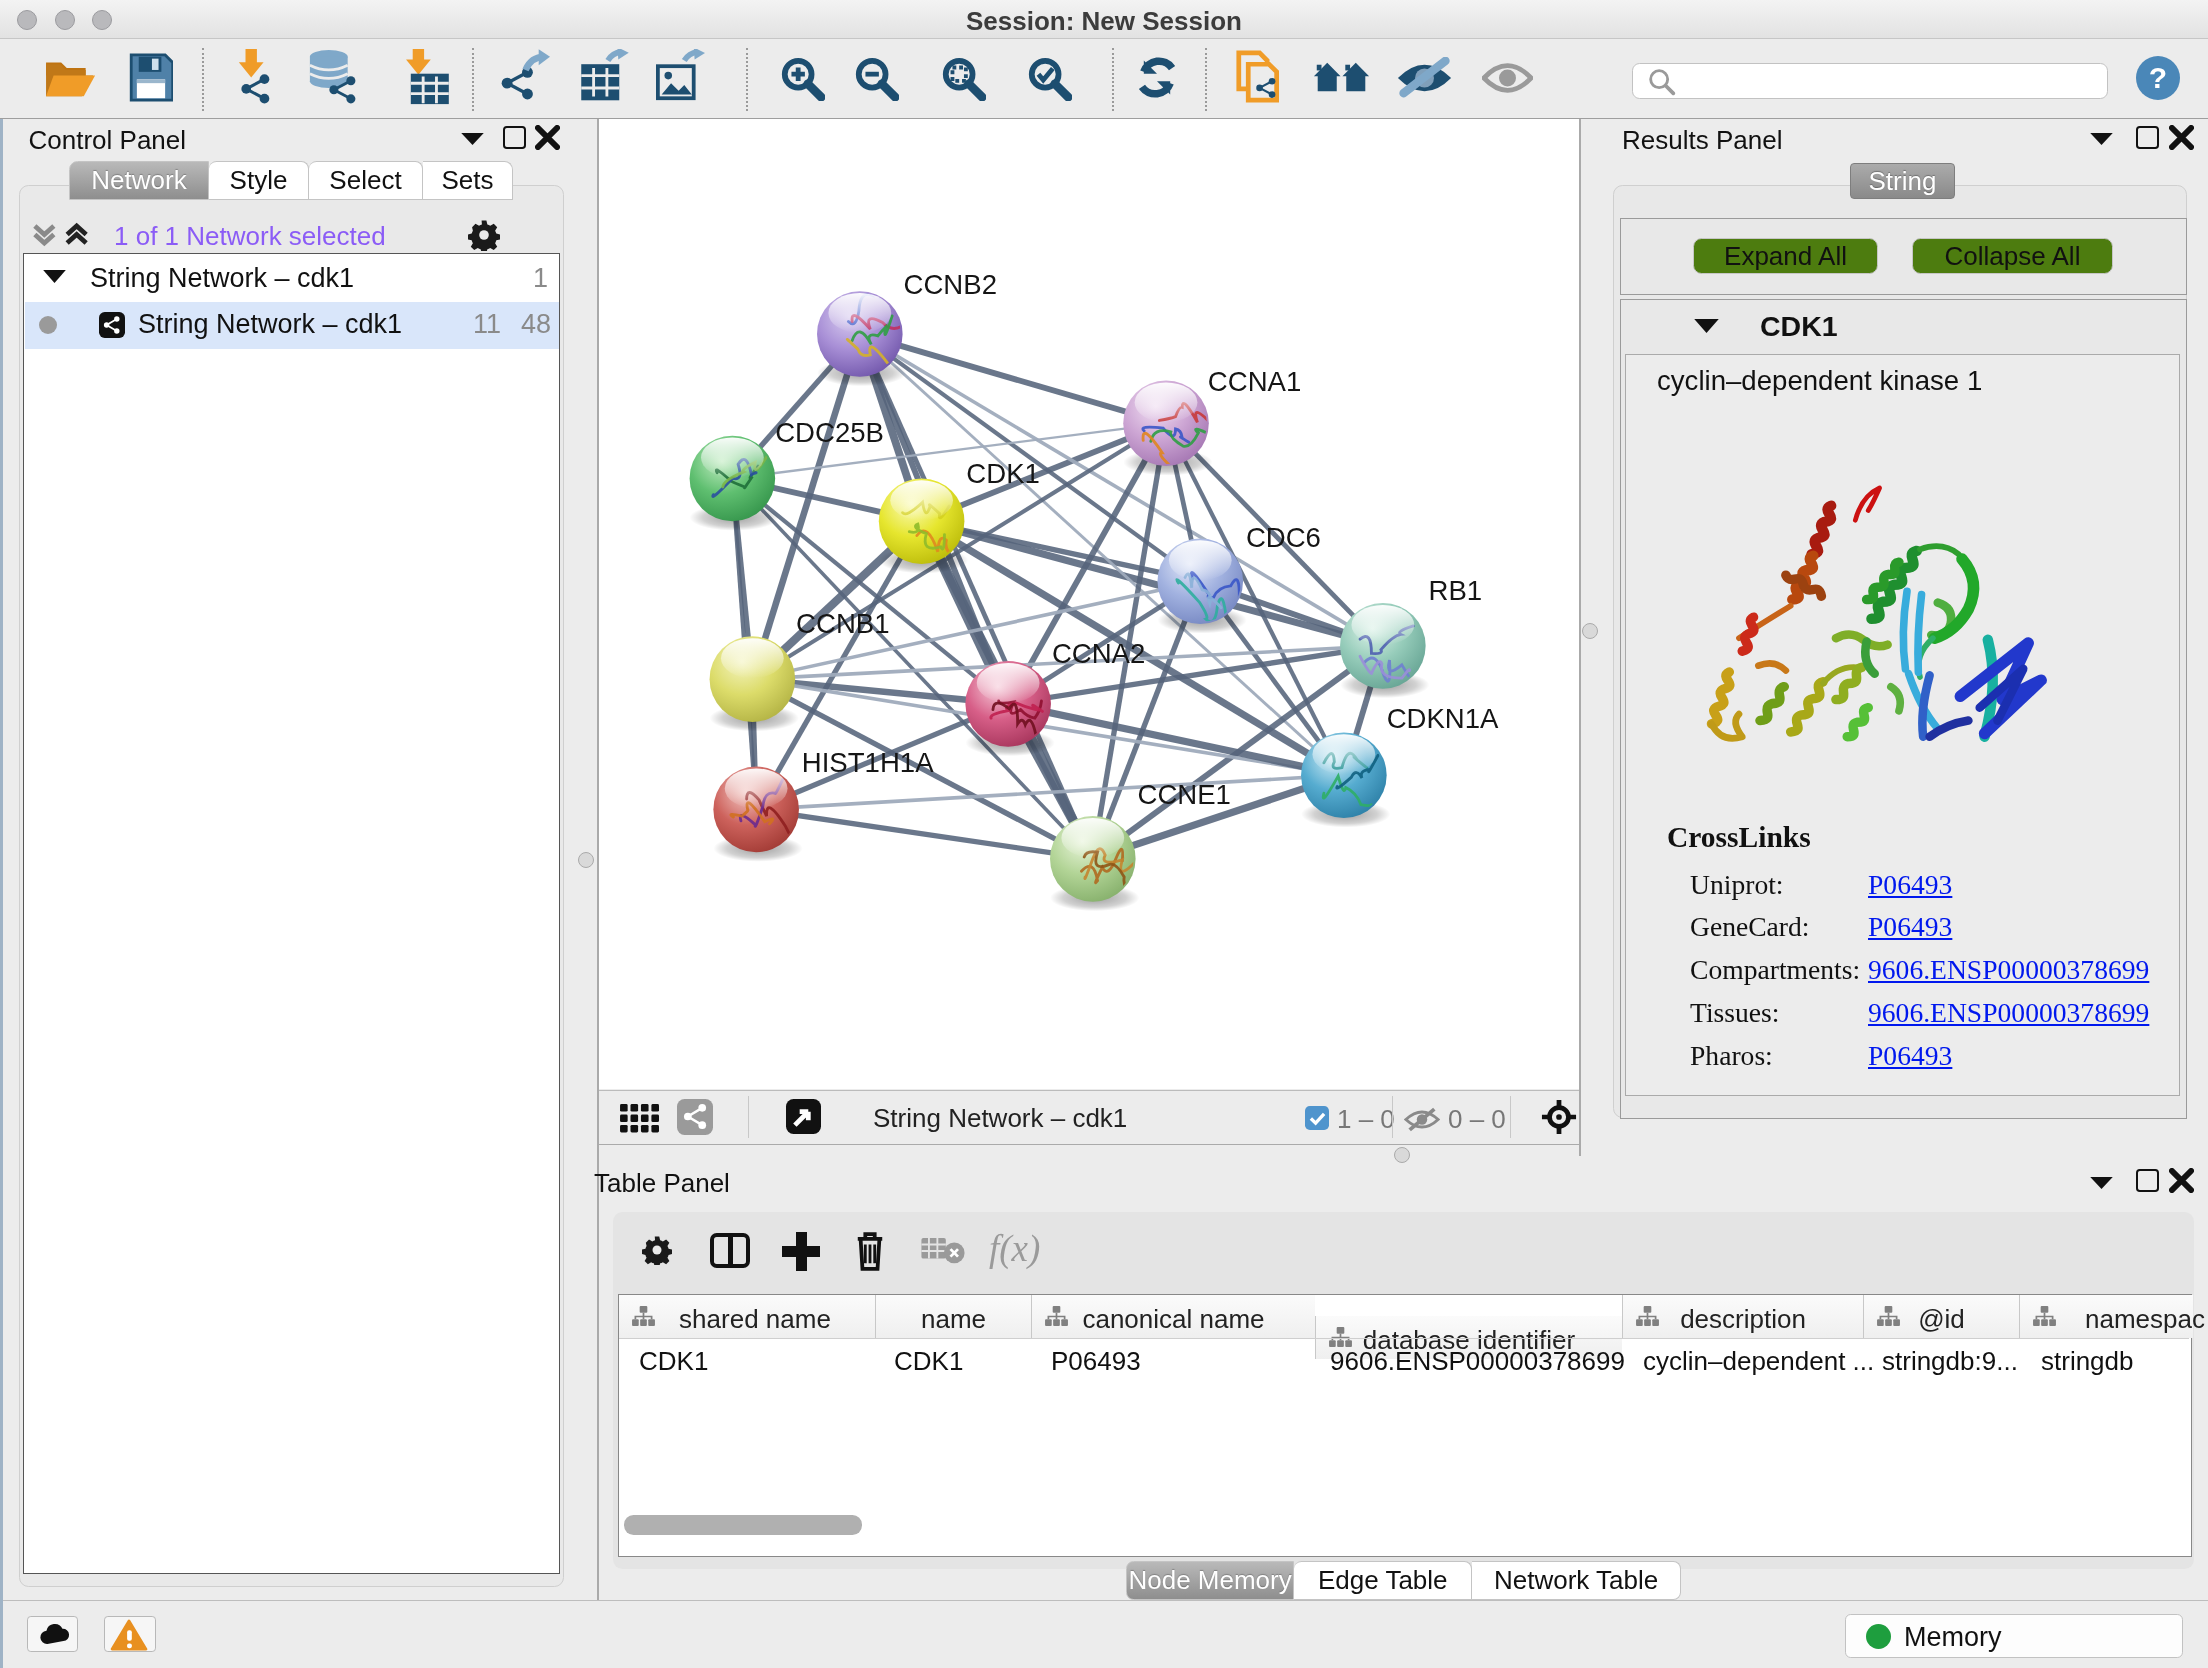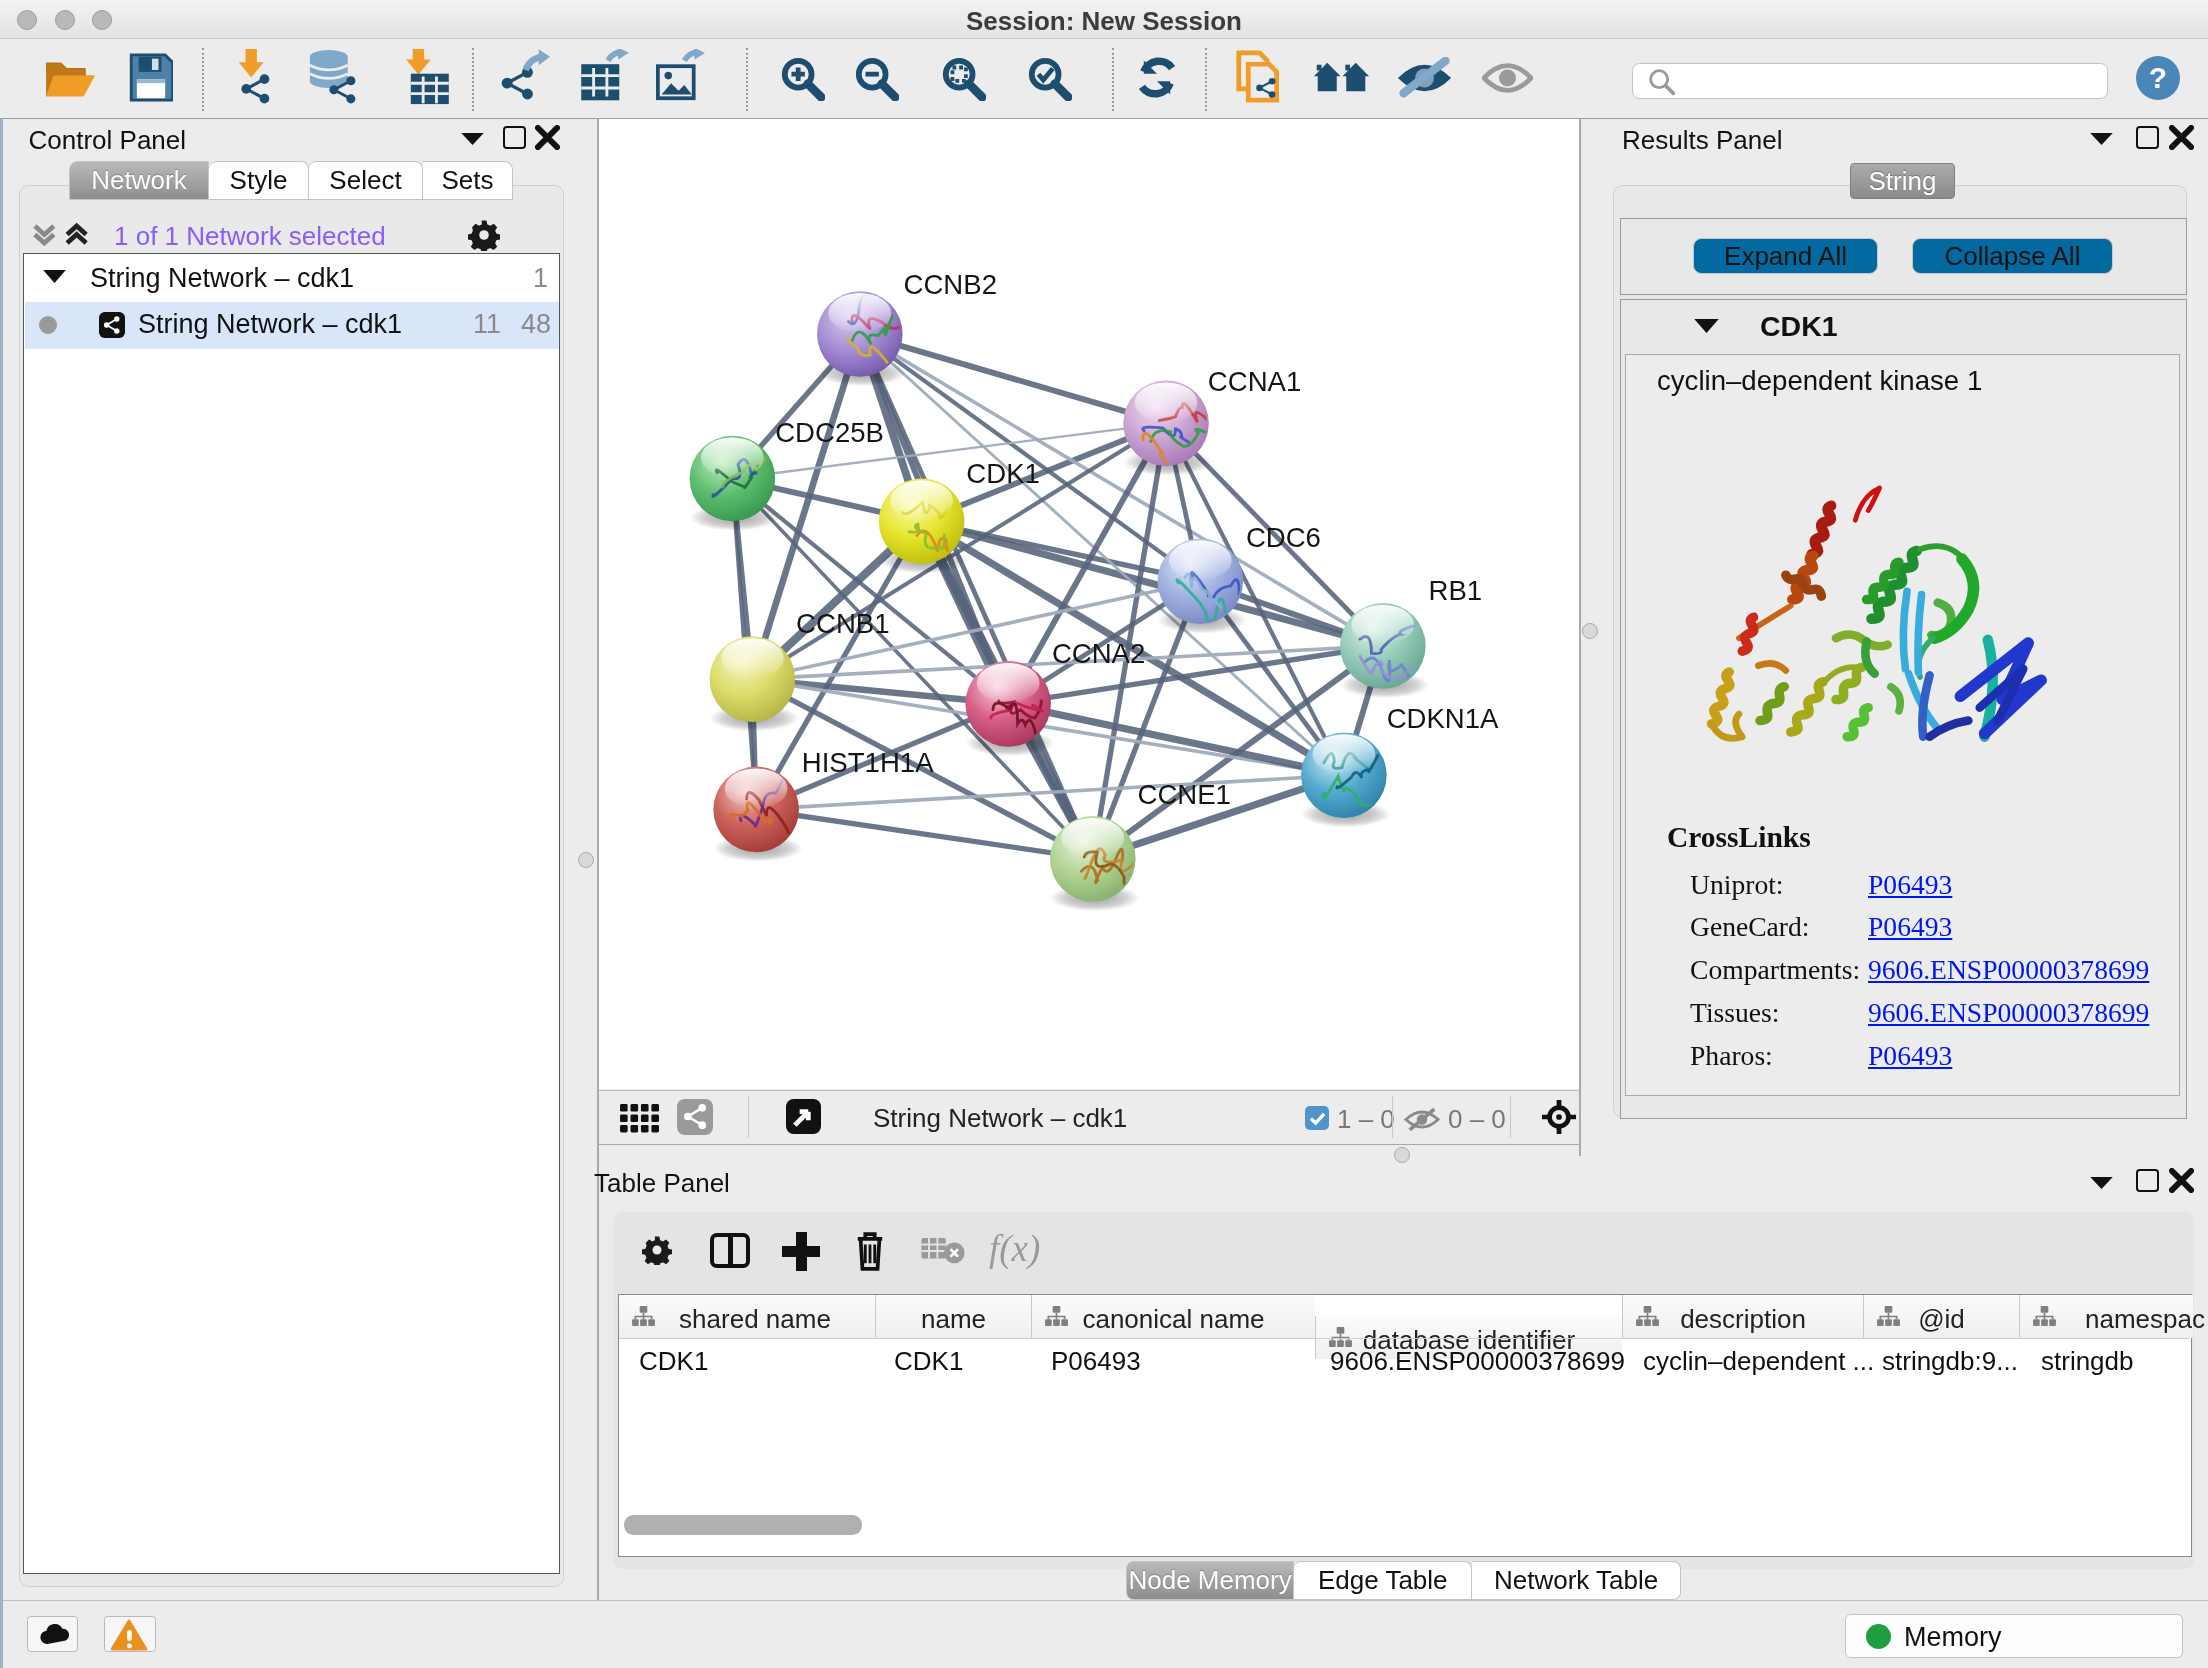--- a/index.html
+++ b/index.html
@@ -9,21 +9,21 @@
 .toolbar{left:0;top:40px;width:2208px;height:79px;background:#ececec;border-bottom:1.9px solid #9e9e9e}
 .tsep{top:48px;height:63px;border-left:2.9px dotted #9a9a9a}
 .searchbox{left:1632px;top:63px;width:476px;height:36px;background:#fff;border:1.9px solid #c2c2c2;border-radius:7.6px}
 .panel-title{font-size:26px;color:#111}
 .tabrow{height:39px;display:flex}
 .tab{font-size:26px;color:#111;background:#fff;border:1px solid #c4c4c4;display:flex;align-items:center;justify-content:center;border-radius:7.6px 7.6px 0 0}
 .tabsel{background:linear-gradient(#b9b9b9,#8e8e8e);color:#fff;text-shadow:0 -1px 1px rgba(0,0,0,.25)}
 .ctrl-pane{left:19px;top:185px;width:545px;height:1402px;background:#e9e9e9;border:1px solid #cfcfcf;border-radius:9.5px}
 .netlist{left:23px;top:253px;width:537px;height:1321px;background:#fff;border:1.9px solid #555}
 .row2{background:#d9e6fa}
-.btn{background:#0369a1;border:1.9px solid #c6c6c6;border-radius:8.6px;display:flex;align-items:center;justify-content:center;font-size:26px;color:#111}
+.btn{background:#4d7c0f;border:1.9px solid #c6c6c6;border-radius:8.6px;display:flex;align-items:center;justify-content:center;font-size:26px;color:#111}
 .serif{font-family:"Liberation Serif",serif}
 .link{color:#0018ee;text-decoration:underline}
 .thdr{background:linear-gradient(#fbfbfb,#efefef)}
 </style></head>
 <body>
 <div class="abs titlebar"></div>
 <div class="abs tl" style="left:17px"></div>
 <div class="abs tl" style="left:55px"></div>
 <div class="abs tl" style="left:92px"></div>
 <div class="abs wtitle">Session: New Session</div>

